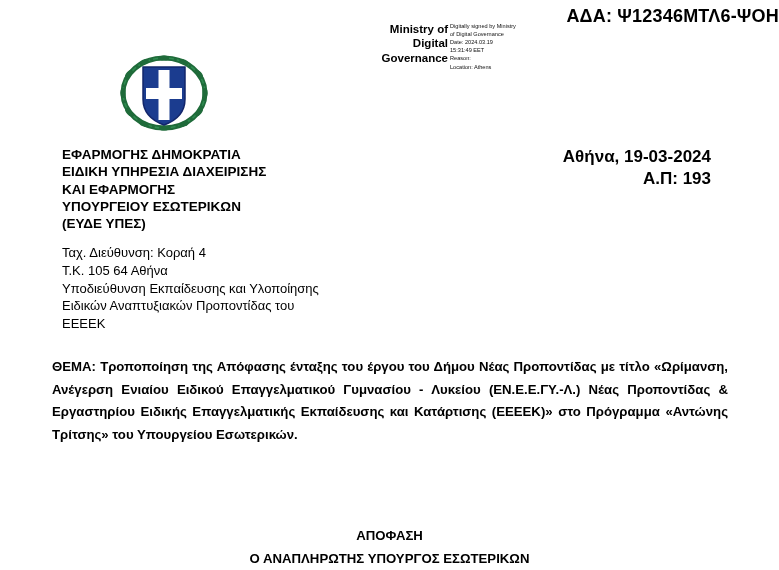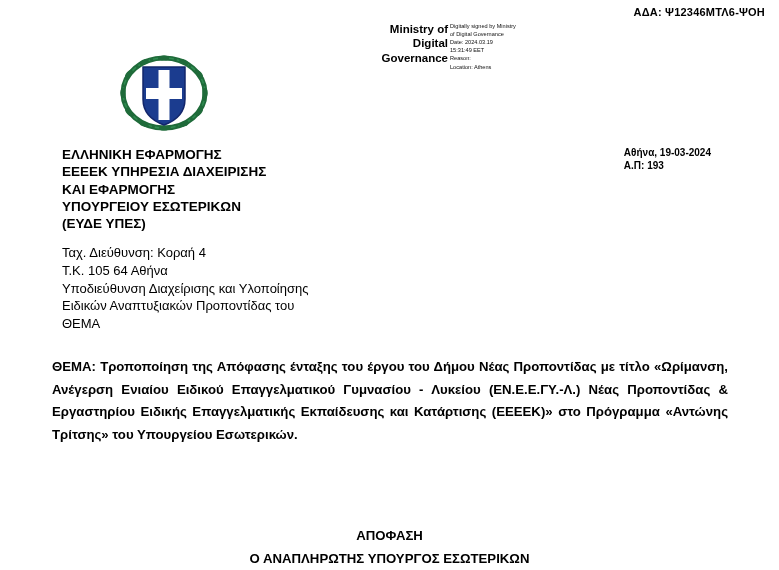--- a/index.html
+++ b/index.html
@@ -28,22 +28,22 @@
     position: absolute;
     top: 0;
     left: 0;
     right: 0;
     height: 120px;
   }
 
   .ada {
     position: absolute;
     top: 6px;
-    right: 14px;
-    font-size: 11px;
+    right: 0;
+    font-size: 18px;
     font-weight: bold;
     letter-spacing: 0.2px;
     white-space: nowrap;
   }
 
   .ministry-block {
     position: absolute;
     top: 22px;
     left: 368px;
     width: 80px;
@@ -86,22 +86,22 @@
     font-size: 13.5px;
     font-weight: bold;
     line-height: 1.28;
   }
   .authority div { white-space: nowrap; }
 
   .place-date {
     position: absolute;
     top: 146px;
     right: 68px;
-    text-align: left;
-    font-size: 10px;
+    text-align: right;
+    font-size: 17px;
     font-weight: bold;
     line-height: 1.3;
   }
 
   
   .address {
     position: absolute;
     top: 244px;
     left: 62px;
     width: 330px;
@@ -180,38 +180,38 @@
       </g>
 
       <path d="M25 12 H67 V44 C67 58 57 66 46 70 C35 66 25 58 25 44 Z" fill="#1b3c8f" stroke="#12266b" stroke-width="1.5"></path>
 
       <rect x="40.5" y="15" width="11" height="50" fill="#ffffff"></rect>
       <rect x="28" y="33" width="36" height="11" fill="#ffffff"></rect>
     </svg>
   </div>
 
   <div class="authority">
-    <div>ΕΛΛΗΝΙΚΗ ΕΦΑΡΜΟΓΗΣ</div>
-    <div>ΕΕΕΕΚ ΥΠΗΡΕΣΙΑ ΔΙΑΧΕΙΡΙΣΗΣ</div>
+    <div>ΕΦΑΡΜΟΓΗΣ ΔΗΜΟΚΡΑΤΙΑ</div>
+    <div>ΕΙΔΙΚΗ ΥΠΗΡΕΣΙΑ ΔΙΑΧΕΙΡΙΣΗΣ</div>
     <div>ΚΑΙ ΕΦΑΡΜΟΓΗΣ</div>
     <div>ΥΠΟΥΡΓΕΙΟΥ ΕΣΩΤΕΡΙΚΩΝ</div>
     <div>(ΕΥΔΕ ΥΠΕΣ)</div>
   </div>
 
   <div class="place-date">
     <div>Αθήνα, 19-03-2024</div>
     <div>Α.Π: 193</div>
   </div>
 
   <div class="address">
     <div>Ταχ. Διεύθυνση: Κοραή 4</div>
     <div>Τ.Κ. 105 64 Αθήνα</div>
-    <div>Υποδιεύθυνση Διαχείρισης και Υλοποίησης</div>
+    <div>Υποδιεύθυνση Εκπαίδευσης και Υλοποίησης</div>
     <div>Ειδικών Αναπτυξιακών Προποντίδας του</div>
-    <div>ΘΕΜΑ</div>
+    <div>ΕΕΕΕΚ</div>
   </div>
 
   <div class="subject">
     <span class="lead">ΘΕΜΑ:</span><span> Τροποποίηση της Απόφασης ένταξης του έργου του Δήμου Νέας Προποντίδας με τίτλο «Ωρίμανση, Ανέγερση Ενιαίου Ειδικού Επαγγελματικού Γυμνασίου - Λυκείου (ΕΝ.Ε.Ε.ΓΥ.-Λ.) Νέας Προποντίδας &amp; Εργαστηρίου Ειδικής Επαγγελματικής Εκπαίδευσης και Κατάρτισης (ΕΕΕΕΚ)» στο Πρόγραμμα «Αντώνης Τρίτσης» του Υπουργείου Εσωτερικών.</span>
   </div>
 
   <div class="decision">
     <div>ΑΠΟΦΑΣΗ</div>
     <div>Ο ΑΝΑΠΛΗΡΩΤΗΣ ΥΠΟΥΡΓΟΣ ΕΣΩΤΕΡΙΚΩΝ</div>
   </div>

